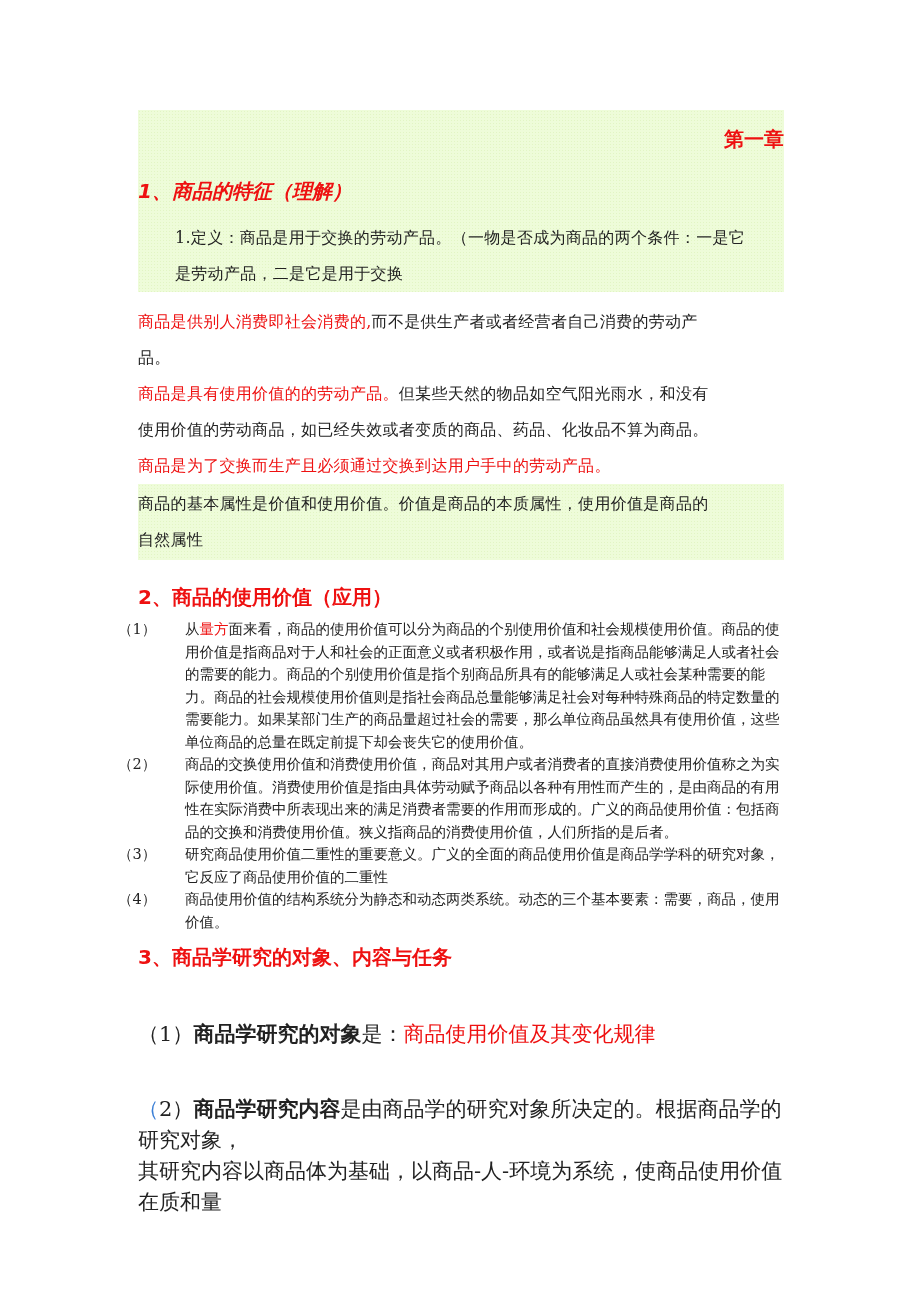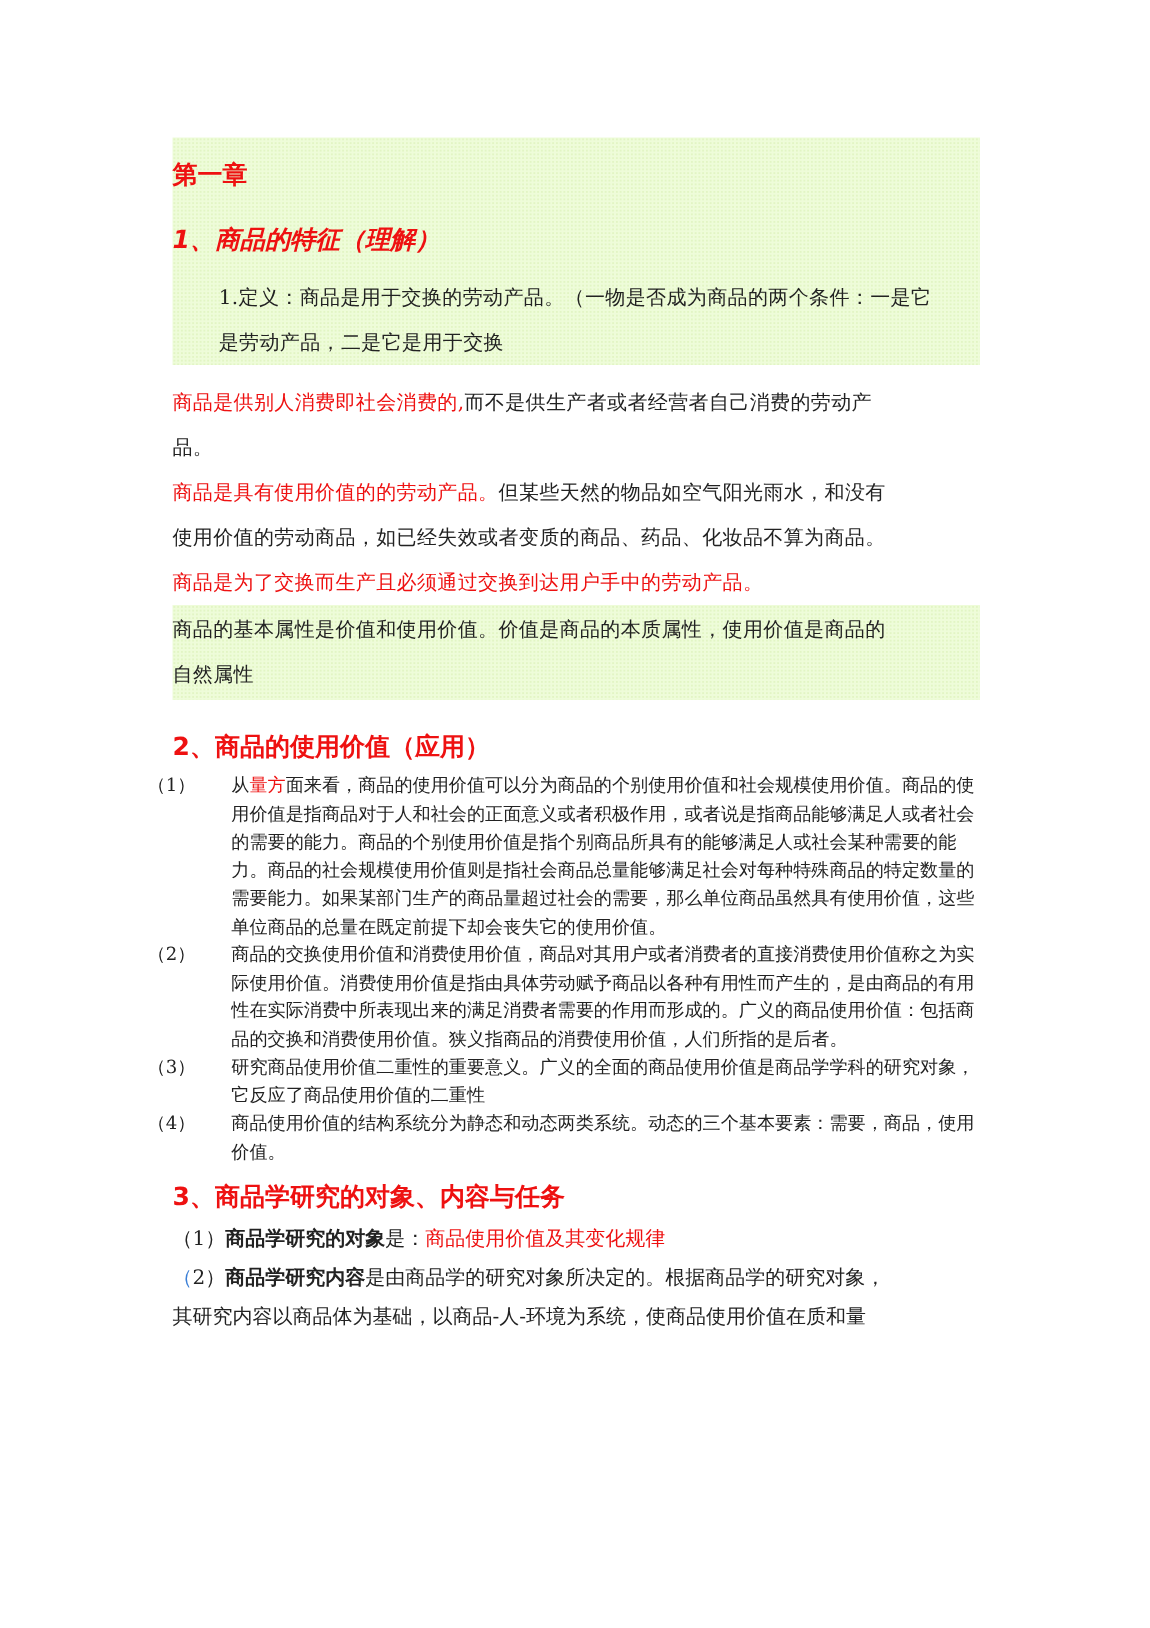--- a/index.html
+++ b/index.html
@@ -20,21 +20,21 @@
       left: 138px;
       top: 110px;
       width: 646px;
     }
     .green-box {
       background: #eefcd9;
       background-image: radial-gradient(#e2f5c4 0.6px, transparent 0.7px);
       background-size: 3px 3px;
     }
     .chapter-title {
-      text-align: left;
+      text-align: right;
       color: #ee1111;
       font-family: "DejaVu Sans", "Liberation Sans", sans-serif;
       font-weight: bold;
       font-size: 20px;
       height: 56px;
       line-height: 58px;
     }
     .h-sec {
       color: #ee1111;
       font-family: "DejaVu Sans", "Liberation Sans", sans-serif;
@@ -66,22 +66,23 @@
       padding-left: 67px;
       font-size: 14.5px;
       line-height: 22.5px;
     }
     ol.list li .num {
       position: absolute;
       left: 0;
       top: 0;
     }
     .sec3-line {
-      font-size: 16px;
+      font-size: 21px;
       line-height: 31px;
+      margin-top: 44px;
     }
   </style>
 </head>
 <body>
 
 <div class="page">
 
   <div class="green-box">
     <div class="chapter-title">第一章</div>
     <div class="h-sec" style="line-height:50px;font-style:italic;">1、商品的特征（理解）</div>

